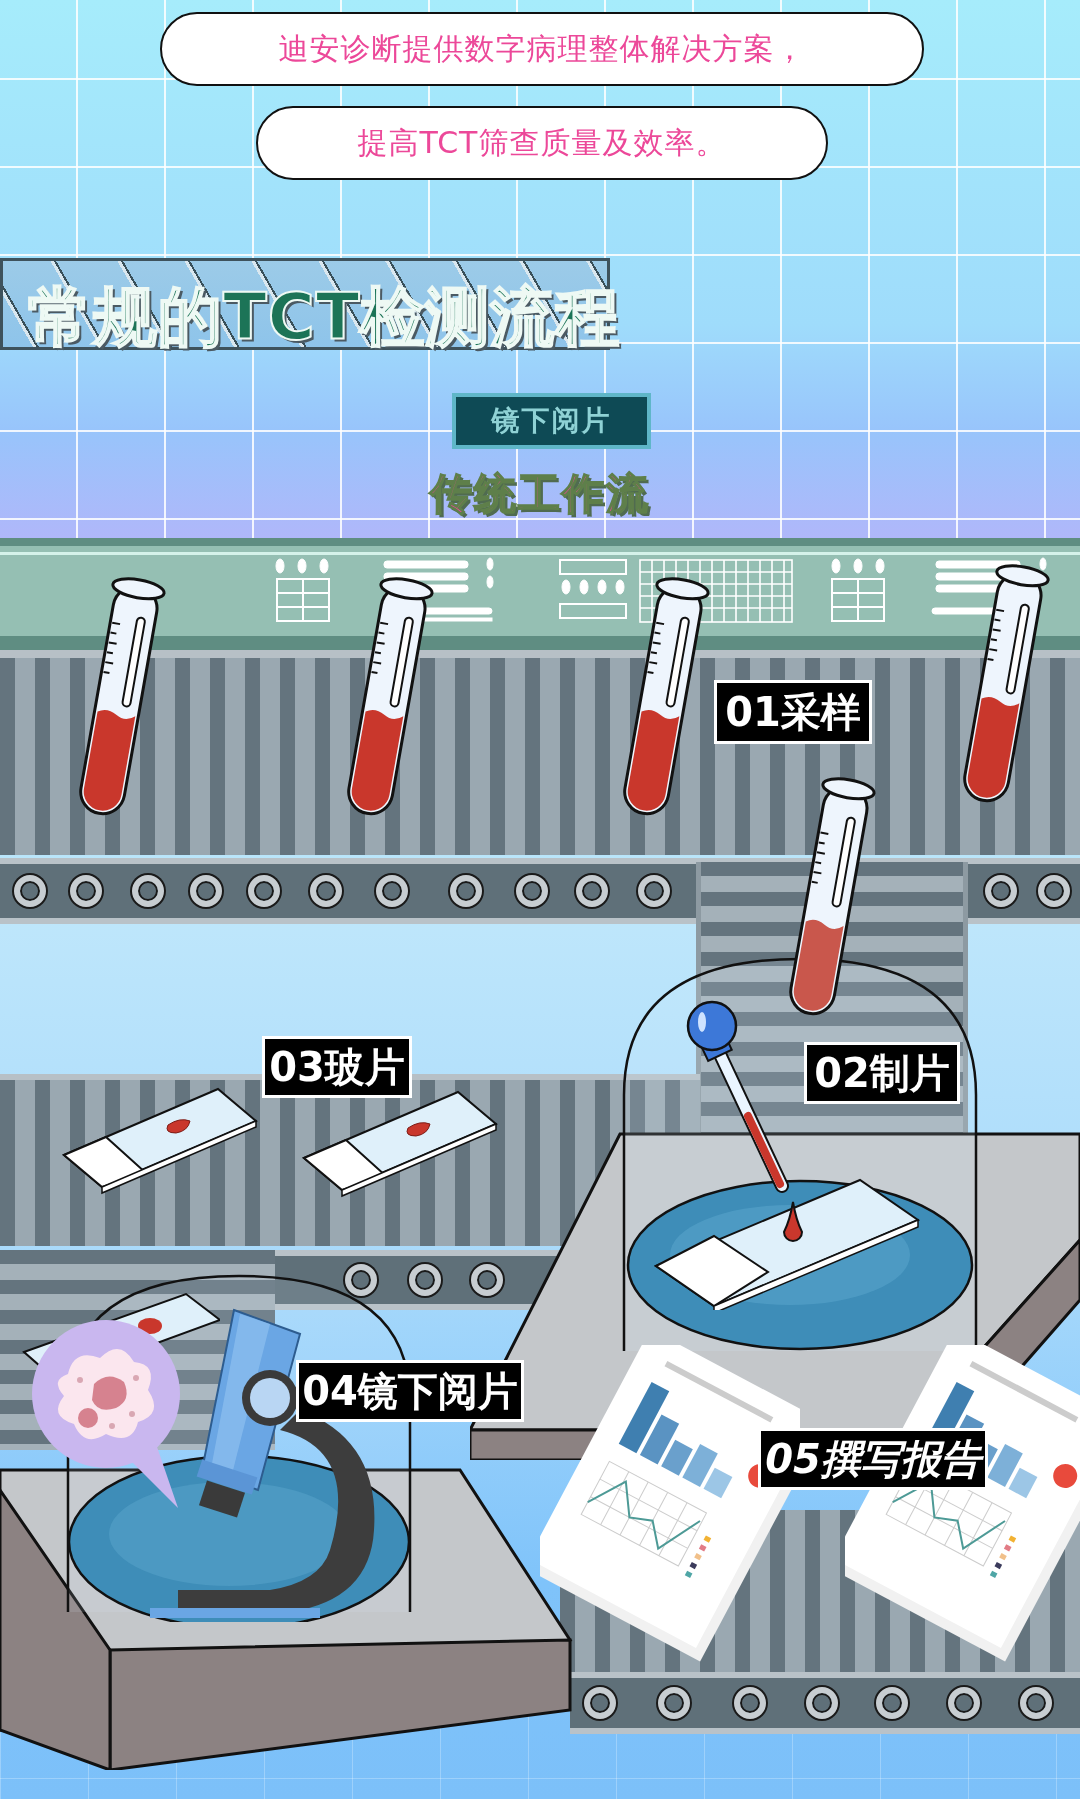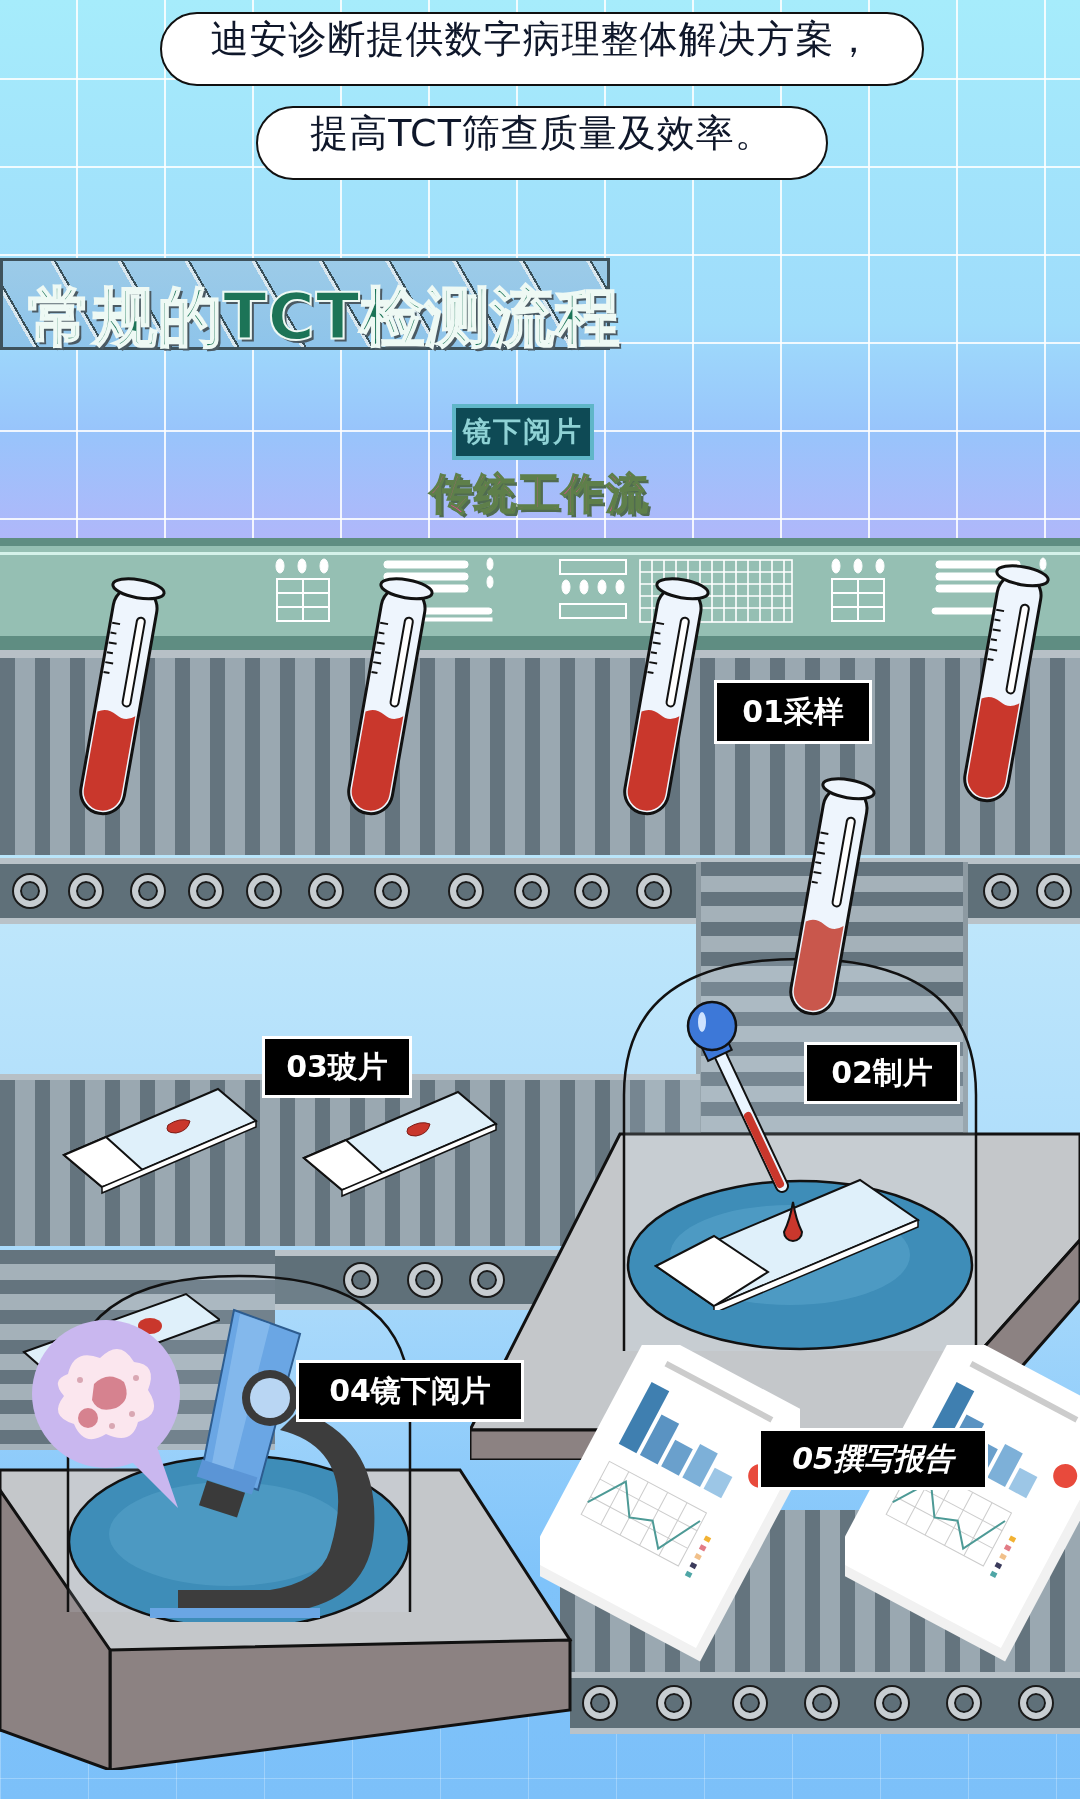--- a/index.html
+++ b/index.html
@@ -8,41 +8,41 @@
     background:linear-gradient(180deg,#a6ecfb 0%,#9fdcfb 18%,#98c4fb 24%,#b0b7fa 30%,#a8e0f8 40%,#bfe7fb 50%,#a9dafb 70%,#7fc3fa 88%,#7cc0f9 100%);}
   .grid{position:absolute;left:0;top:0;width:1080px;height:560px;
     background-image:linear-gradient(to right,rgba(255,255,255,.85) 2px,transparent 2px),
                      linear-gradient(to bottom,rgba(255,255,255,.85) 2px,transparent 2px);
     background-size:88px 88px;background-position:-12px -10px;}
   .grid-bottom{position:absolute;left:0;top:1690px;width:1080px;height:109px;
     background-image:linear-gradient(to right,rgba(255,255,255,.25) 1px,transparent 1px),
                      linear-gradient(to bottom,rgba(255,255,255,.25) 1px,transparent 1px);
     background-size:88px 88px;}
   .pill{position:absolute;background:#fff;border:2.5px solid #111;border-radius:40px;
-    display:flex;align-items:flex-start;justify-content:center;font-size:38px;color:#0f172a;letter-spacing:1px;}
+    display:flex;align-items:center;justify-content:center;font-size:30px;color:#ec4899;letter-spacing:1px;}
   .title-wrap{position:absolute;left:0;top:258px;width:620px;height:92px;}
   .title-frame{position:absolute;left:0;top:0;width:610px;height:92px;
     background:repeating-linear-gradient(60deg,transparent 0 26px,#d9e7ef 26px 29px,#39505a 29px 31px,transparent 31px 58px),
                linear-gradient(#9ccbe8,#8ec4ea);
     border:3px solid #3e525c;box-sizing:border-box;}
   .title-text{position:absolute;left:28px;top:8px;font-size:64px;font-weight:bold;color:#1c7457;
     letter-spacing:1px;-webkit-text-stroke:2px #eef9f4;text-shadow:3px 3px 0 #4b5a63;white-space:nowrap;margin-top:8px;}
-  .subbox{position:absolute;left:452px;top:404px;width:142px;height:56px;background:#0e4a55;
+  .subbox{position:absolute;left:452px;top:393px;width:199px;height:56px;background:#0e4a55;
     border:4px solid #5fb6c8;box-sizing:border-box;color:#8fd2d5;font-size:28px;font-weight:bold;
     display:flex;align-items:center;justify-content:center;letter-spacing:2px;}
   .subtitle{position:absolute;left:420px;top:466px;width:240px;text-align:center;font-size:42px;font-weight:bold;
     color:#ec4899;-webkit-text-stroke:1.5px #5e7f4a;text-shadow:3px 3px 0 #506b50;letter-spacing:2px;}
   .screen{position:absolute;left:0;top:538px;width:1080px;height:90px;background:#95bfb3;
     border-top:8px solid #5f8d82;border-bottom:14px solid #5f8d82;box-sizing:content-box;}
   .screen-line{position:absolute;left:0;top:6px;width:1080px;height:3px;background:#d5f2ea;}
   .belt-v{position:absolute;background:repeating-linear-gradient(90deg,#64747e 0 15px,#9aa8b1 15px 35px);}
   .belt-h{position:absolute;background:repeating-linear-gradient(180deg,#64747e 0 14px,#a4b1b9 14px 30px);}
   .rail{position:absolute;background:#5f7079;border-top:6px solid #b9c2c8;border-bottom:6px solid #b9c2c8;box-sizing:border-box;display:flex;align-items:center;}
   .roller{width:32px;height:32px;border-radius:50%;background:#5f7079;border:6px solid #c7cdd1;box-shadow:0 0 0 2px #1a1a1a,inset 0 0 0 2px #1a1a1a;box-sizing:border-box;position:absolute;top:50%;margin-top:-16px;}
-  .tag{position:absolute;background:#000;color:#fff;border:3px solid #fff;font-weight:bold;font-size:30px;
+  .tag{position:absolute;background:#000;color:#fff;border:3px solid #fff;font-weight:bold;font-size:40px;
     display:flex;align-items:center;justify-content:center;white-space:nowrap;box-sizing:border-box;}
   .tube{position:absolute;}
   svg{display:block;}
 </style>
 </head>
 <body>
 
 <div class="grid"></div>
 <div class="grid-bottom"></div>
 

